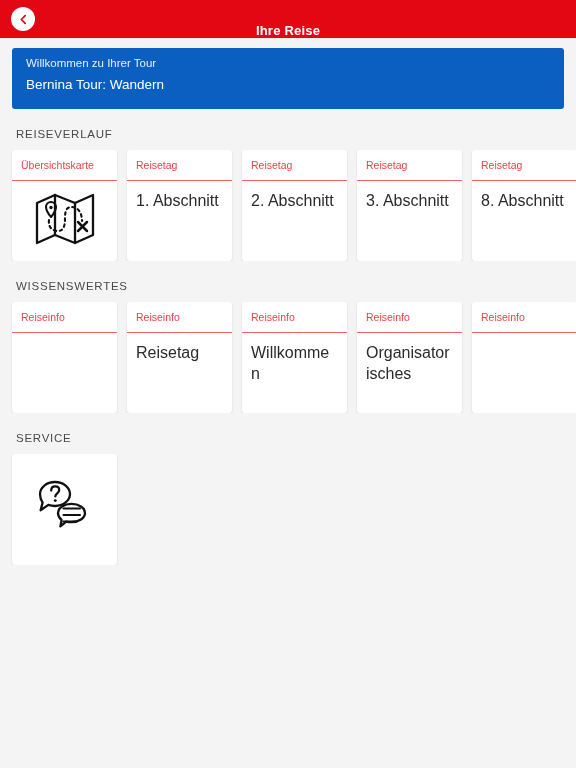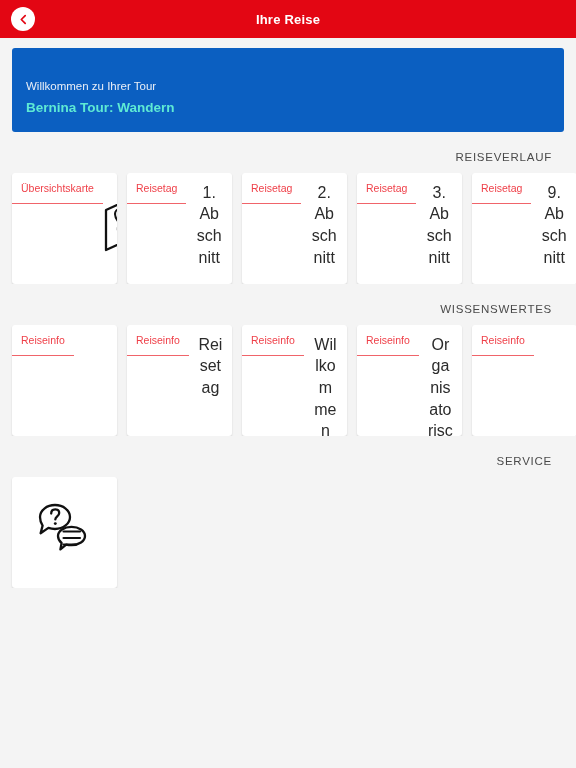--- a/index.html
+++ b/index.html
@@ -16,21 +16,21 @@
     color: #222;
     -webkit-font-smoothing: antialiased;
   }
 
   
   .navbar {
     position: relative;
     height: 38px;
     background: #e30613;
     display: flex;
-    align-items: center;
+    align-items: flex-end;
     justify-content: center;
   }
 
   .back-button {
     position: absolute;
     left: 11px;
     top: 50%;
     transform: translateY(-50%);
     width: 24px;
     height: 24px;
@@ -57,69 +57,67 @@
     background: #f4f4f4;
     overflow: hidden;
     padding-top: 10px;
   }
 
   
   .tour-banner {
     margin: 0 12px;
     background: #0b5fc1;
     border-radius: 3px;
-    padding: 31px 14px 15px 14px;
+    padding: 8px 14px 15px 14px;
   }
 
   .tour-banner-eyebrow {
     font-size: 11.5px;
     color: #e8eef7;
     line-height: 1.3;
     margin-bottom: 6px;
   }
 
   .tour-banner-title {
     font-size: 13.5px;
-    font-weight: bold;
-    color: #5eead4;
+    font-weight: normal;
+    color: #ffffff;
     line-height: 1.25;
   }
 
   
   .section { margin-top: 19px; }
 
   .section-title {
     font-size: 11.5px;
     color: #4a4a4a;
     letter-spacing: 0.75px;
-    padding: 0 24px;
+    padding: 0 16px;
     margin-bottom: 10px;
-    text-align: right;
   }
 
   .card-row {
     display: flex;
     gap: 10px;
     padding: 0 0 0 12px;
     overflow-x: hidden;
   }
 
   
   .card {
     flex: 0 0 auto;
     width: 105px;
     height: 111px;
     background: #ffffff;
     border-radius: 3px;
     box-shadow: 0 1px 2px rgba(0,0,0,0.14);
     display: flex;
-    flex-direction: row;
+    flex-direction: column;
     cursor: pointer;
     overflow: hidden;
-    text-align: center;
   }
 
   .card-head {
     height: 31px;
     flex: 0 0 31px;
     display: flex;
     align-items: center;
     padding: 0 9px;
     border-bottom: 1px solid #f0646a;
   }
@@ -234,21 +232,21 @@
         <div class="card-body">
           <div class="card-body-text">3. Abschnitt</div>
         </div>
       </div>
 
       <div class="card">
         <div class="card-head">
           <span class="card-head-label">Reisetag</span>
         </div>
         <div class="card-body">
-          <div class="card-body-text">9. Abschnitt</div>
+          <div class="card-body-text">8. Abschnitt</div>
         </div>
       </div>
 
     </div>
   </div>
 
   <div class="section">
     <div class="section-title">WISSENSWERTES</div>
     <div class="card-row">
 

